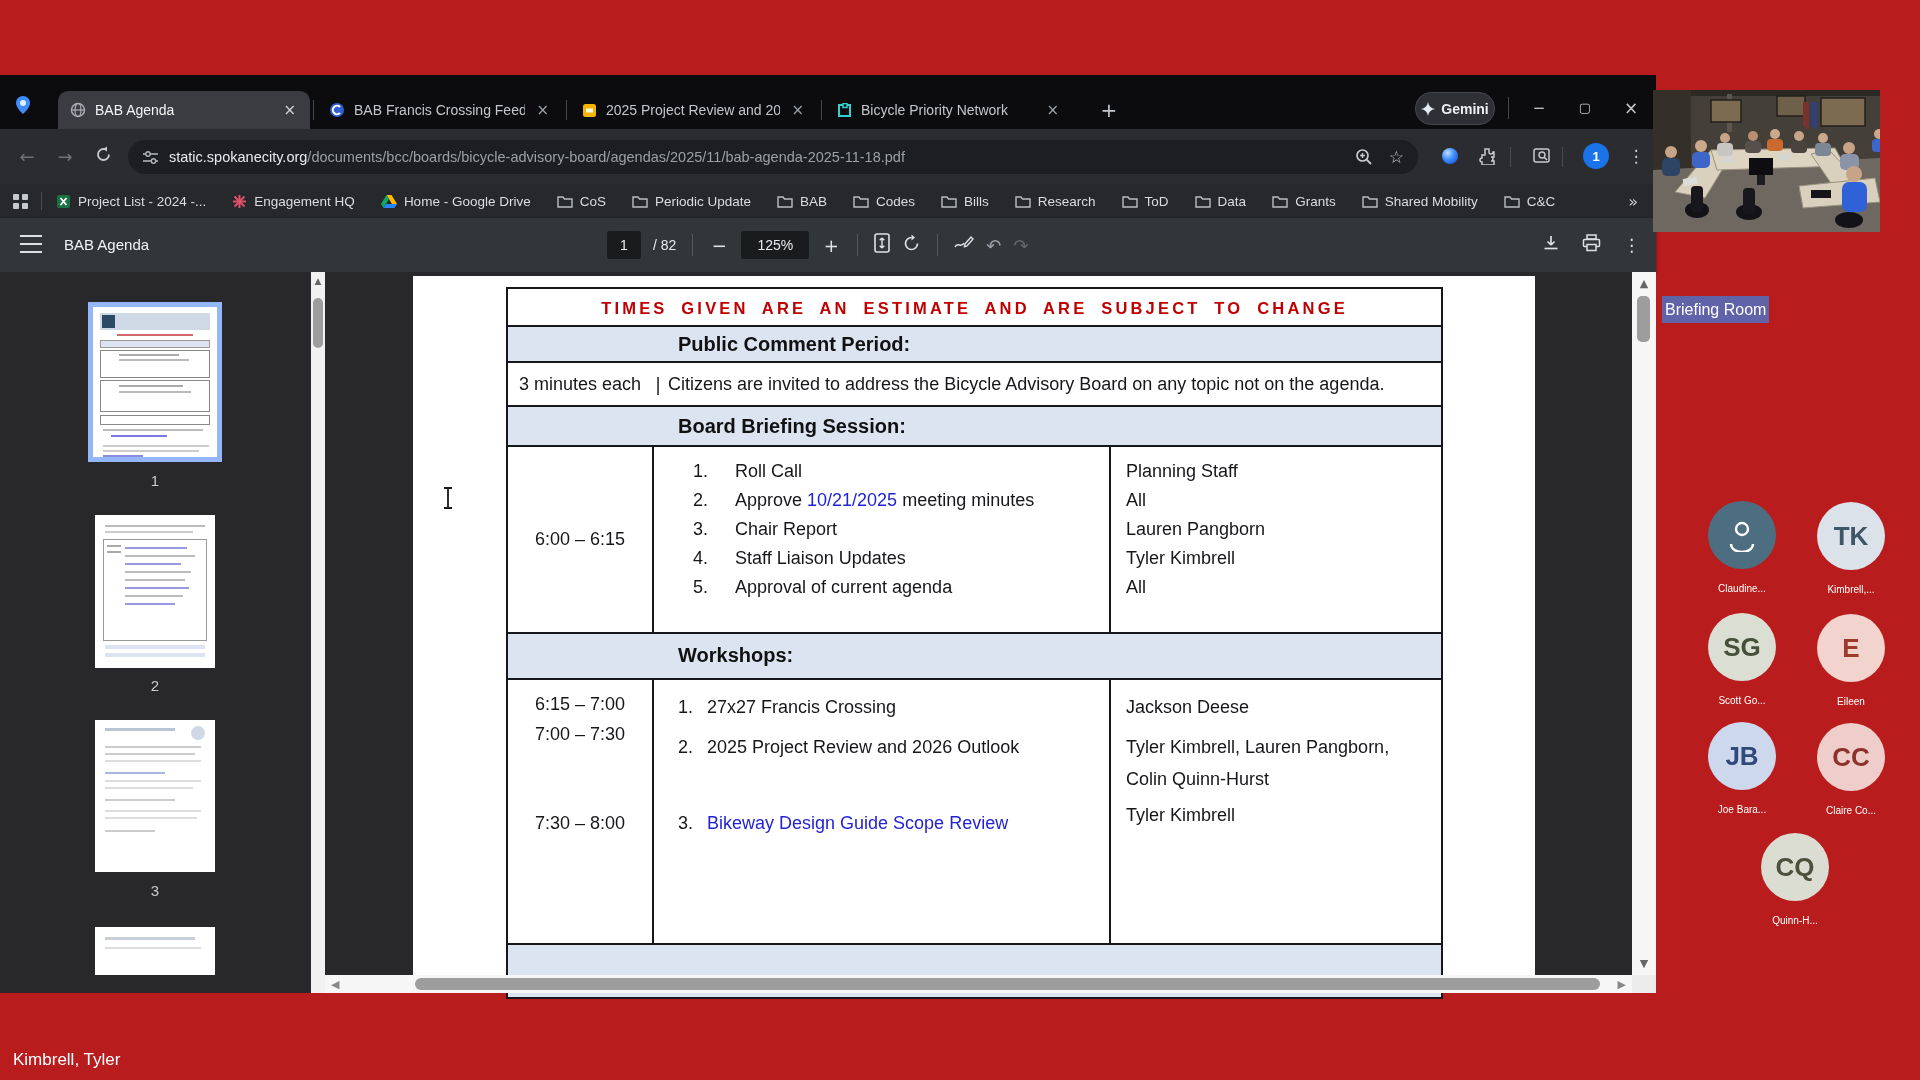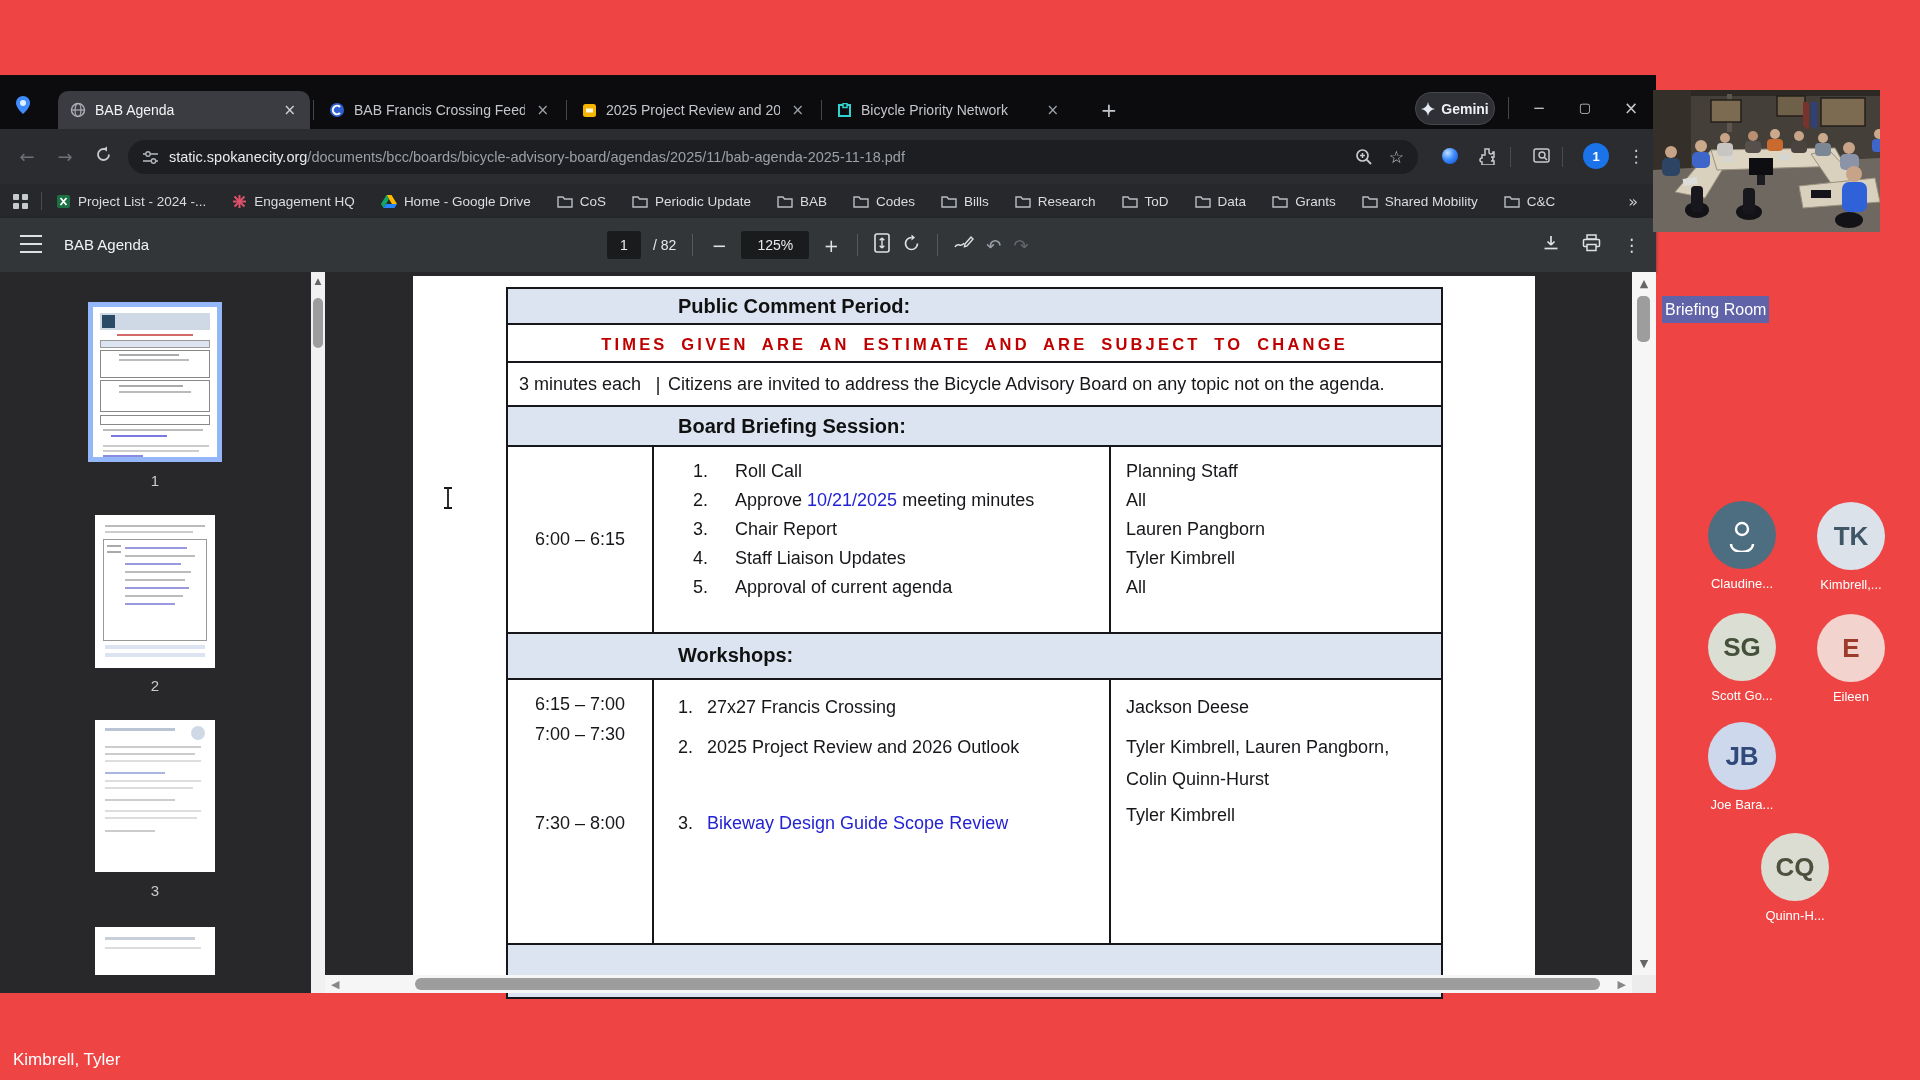--- a/index.html
+++ b/index.html
@@ -1,16 +1,16 @@
 <!DOCTYPE html>
 <html style="--link: #2323d3; --red: #c00000; --band: #dbe4f0; --badge: #6163a8; --accent: #93b7f8;"><head>
 <meta charset="utf-8">
 <style>
   html,body{margin:0;padding:0;background:#000;}
-  .stage{position:relative;width:1920px;height:1080px;background:#ef4444;overflow:hidden;
+  .stage{position:relative;width:1920px;height:1080px;background:#b91c1c;overflow:hidden;
          font-family:"Liberation Sans",sans-serif;}
   .abs{position:absolute;}
   .glyph{font-family:"DejaVu Sans",sans-serif;}
 
   
   .browser{position:absolute;left:0;top:75px;width:1656px;height:918px;background:#202124;}
 
   
   .tabstrip{position:absolute;left:0;top:0;width:100%;height:54px;background:#0c0c0e;}
   .pin-badge{position:absolute;left:14px;top:20px;width:18px;height:20px;}
@@ -106,21 +106,21 @@
   
   .ibeam{position:absolute;left:29px;top:210px;}
 
   
   .video-tile{position:absolute;left:1653px;top:90px;width:227px;height:142px;background:#3a3531;overflow:hidden;}
   .room-badge{position:absolute;left:1662px;top:296px;height:27px;padding:0 3px;background:var(--badge);
               color:#fff;font-size:16px;line-height:27px;}
   .ptile{position:absolute;width:110px;text-align:center;}
   .pavatar{width:68px;height:68px;border-radius:50%;margin:0 auto;display:flex;align-items:center;
            justify-content:center;font-size:26px;font-weight:bold;}
-  .pname{margin-top:7px;color:#fff;font-size:13px;white-space:nowrap;}
+  .pname{margin-top:14px;color:#fff;font-size:10px;white-space:nowrap;}
   .presenter{position:absolute;left:13px;top:1050px;color:#fff;font-size:17px;}
 </style>
 </head>
 <body>
 
 <div class="stage">
 
   <div class="browser">
 
     <div class="tabstrip">
@@ -459,26 +459,26 @@
       </div>
 
       <div class="sb-scroll">
         <div class="scroll-arrow glyph" style="top:4px">▲</div>
         <div class="scroll-thumb" style="top:26px;height:50px"></div>
       </div>
 
       <div class="page">
         <div class="doc-table">
 
+          <div class="trow" style="height:38px">
+            <span class="notice">TIMES GIVEN ARE AN ESTIMATE AND ARE SUBJECT TO CHANGE</span>
+          </div>
+
           <div class="trow band" style="height:36px">
             <span class="band-h" style="top:6px">Public Comment Period:</span>
-          </div>
-
-          <div class="trow" style="height:38px">
-            <span class="notice">TIMES GIVEN ARE AN ESTIMATE AND ARE SUBJECT TO CHANGE</span>
           </div>
 
           <div class="trow" style="height:44px">
             <span class="timecell" style="top:11px">3 minutes each</span>
             <span class="dtext glyph" style="left:147px;top:11px">|</span>
             <span class="dtext" style="left:160px;top:11px">Citizens are invited to address the Bicycle Advisory Board on any topic not on the agenda.</span>
           </div>
 
           <div class="trow band" style="height:40px">
             <span class="band-h" style="top:8px">Board Briefing Session:</span>
@@ -639,20 +639,26 @@
         <span>E</span>
       </div>
     <div class="pname">Eileen</div>
   </div>
   <div class="ptile" style="left:1687px;top:722px">
     <div class="pavatar" style="background-color: rgb(205, 216, 237); color: rgb(49, 73, 122); text-align: center;">
         <span>JB</span>
       </div>
     <div class="pname">Joe Bara...</div>
   </div>
+  <div class="ptile" style="left:1796px;top:723px">
+    <div class="pavatar" style="background-color: rgb(239, 205, 202); color: rgb(140, 50, 43);">
+        <span>CC</span>
+      </div>
+    <div class="pname">Claire Co...</div>
+  </div>
   <div class="ptile" style="left:1740px;top:833px">
     <div class="pavatar" style="background-color: rgb(220, 221, 210); color: rgb(76, 80, 60);">
         <span>CQ</span>
       </div>
     <div class="pname">Quinn-H...</div>
   </div>
 
   <div class="presenter">Kimbrell, Tyler</div>
 </div>
 

